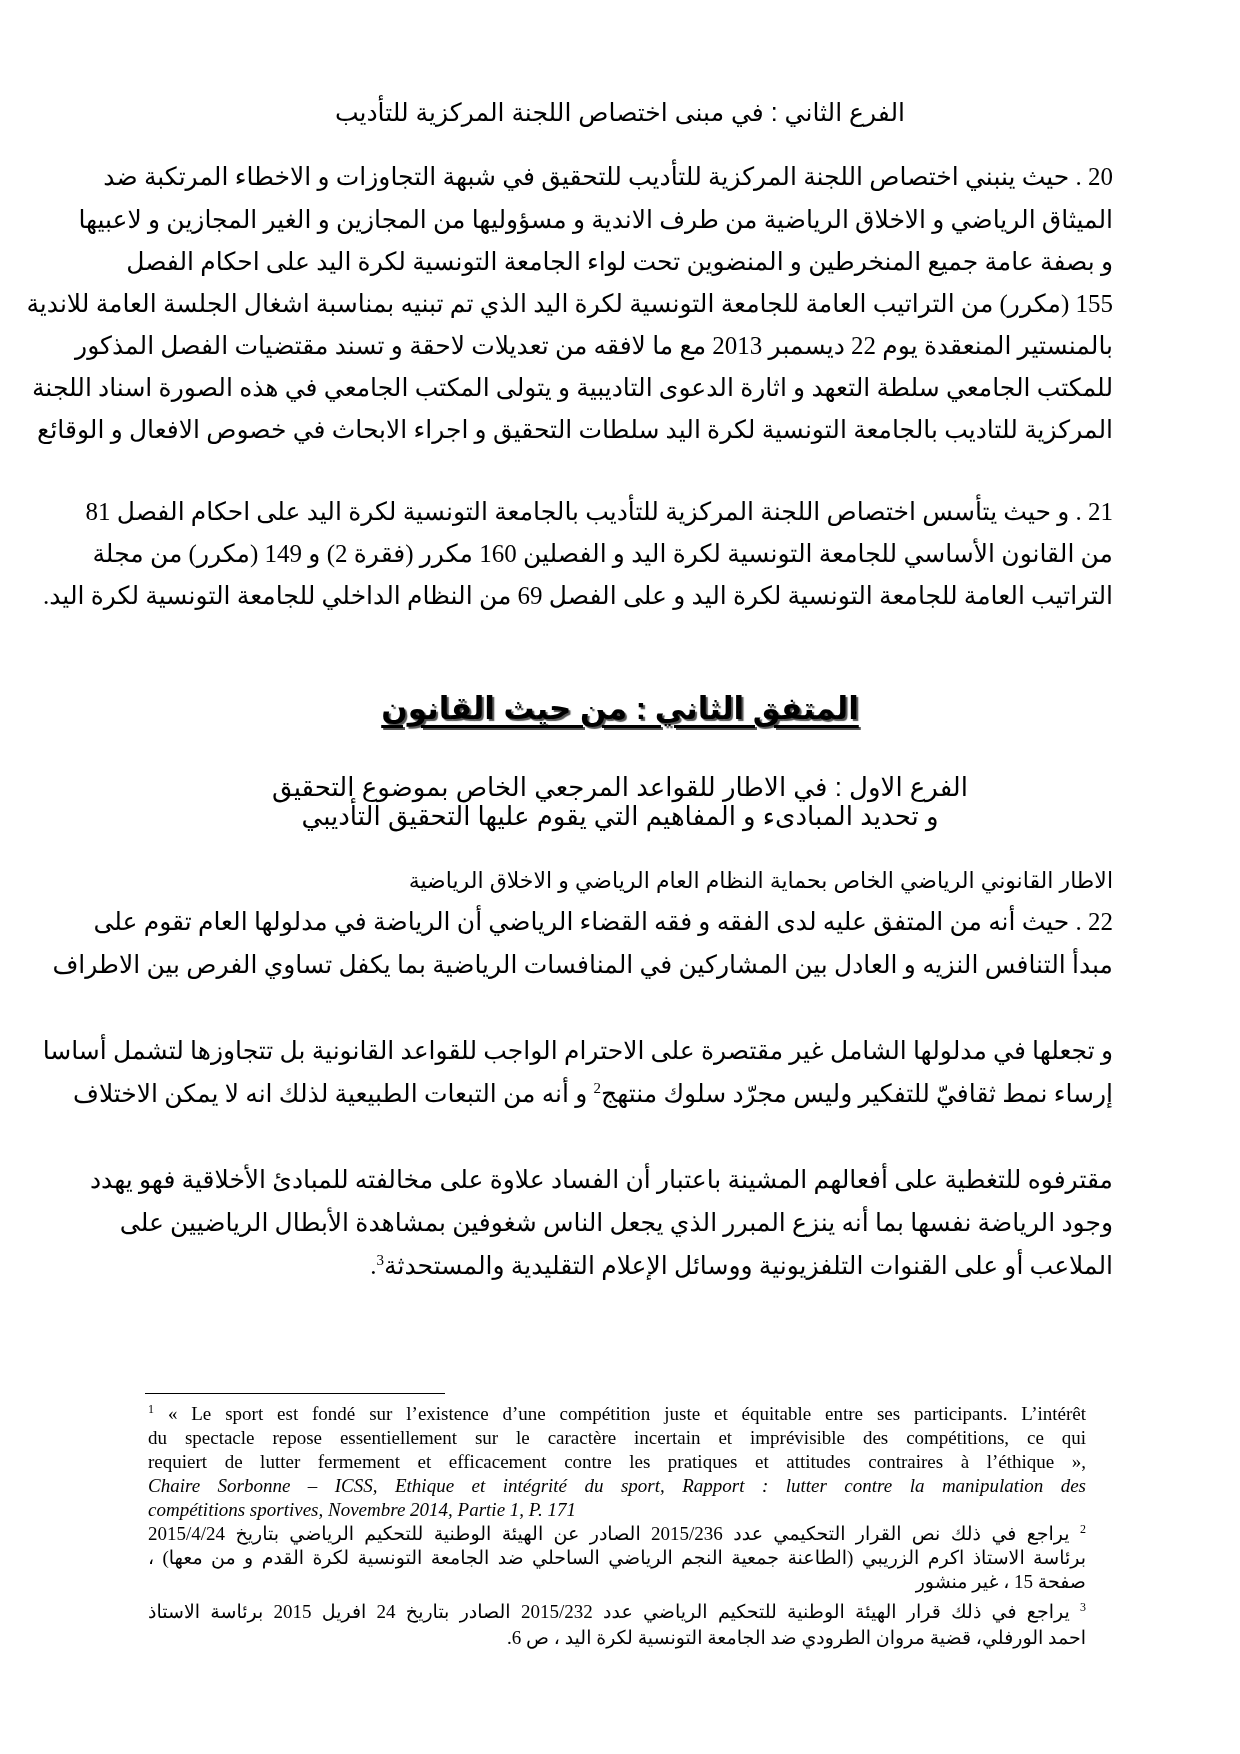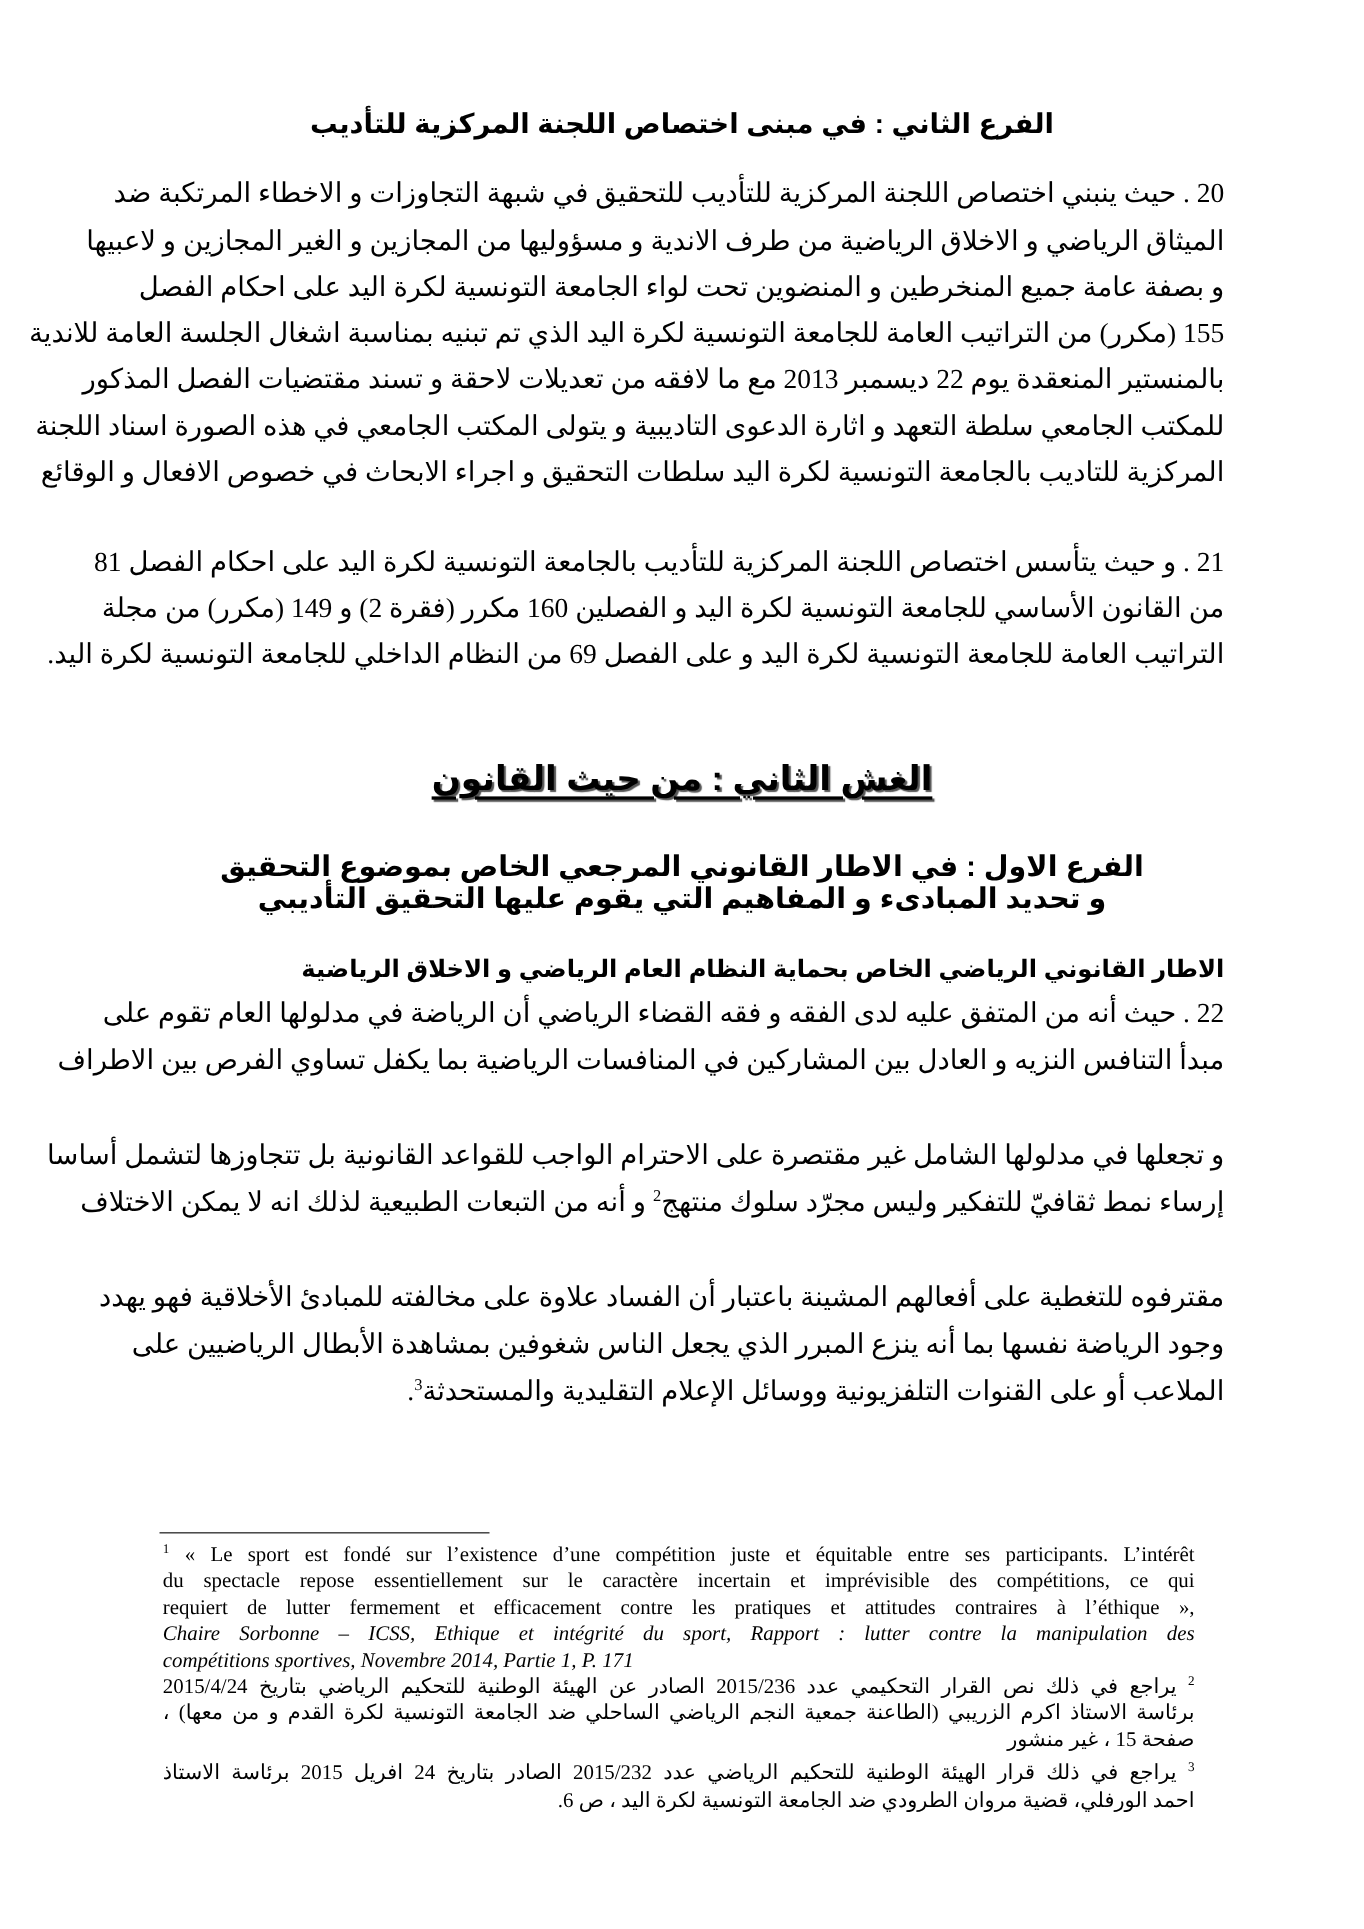--- a/index.html
+++ b/index.html
@@ -14,21 +14,21 @@
     line-height: 34px;
     white-space: nowrap;
     text-align: justify;
     text-align-last: justify;
     direction: rtl;
   }
   .line.last { text-align-last: right; }
   .h-sub {
     position: absolute;
     font-family: "Liberation Sans", "DejaVu Sans", sans-serif;
-    font-weight: bold;
+    font-weight: normal;
     font-size: 25px;
     direction: rtl;
     white-space: nowrap;
   }
   .h-main {
     position: absolute;
     font-family: "Liberation Sans", "DejaVu Sans", sans-serif;
     font-weight: bold;
     font-size: 31px;
     direction: rtl;
@@ -70,23 +70,23 @@
   <div class="line" style="top:245px;">و بصفة عامة جميع المنخرطين و المنضوين تحت لواء الجامعة التونسية لكرة اليد على احكام الفصل</div>
   <div class="line" style="top:287px;">155 (مكرر) من التراتيب العامة للجامعة التونسية لكرة اليد الذي تم تبنيه بمناسبة اشغال الجلسة العامة للاندية</div>
   <div class="line" style="top:329px;">بالمنستير المنعقدة يوم 22 ديسمبر 2013 مع ما لافقه من تعديلات لاحقة و تسند مقتضيات الفصل المذكور</div>
   <div class="line" style="top:371px;">للمكتب الجامعي سلطة التعهد و اثارة الدعوى التاديبية و يتولى المكتب الجامعي في هذه الصورة اسناد اللجنة</div>
   <div class="line" style="top:413px;">المركزية للتاديب بالجامعة التونسية لكرة اليد سلطات التحقيق و اجراء الابحاث في خصوص الافعال و الوقائع</div>
 
   <div class="line" style="top:495px;">21 . و حيث يتأسس اختصاص اللجنة المركزية للتأديب بالجامعة التونسية لكرة اليد على احكام الفصل 81</div>
   <div class="line" style="top:537px;">من القانون الأساسي للجامعة التونسية لكرة اليد و الفصلين 160 مكرر (فقرة 2) و 149 (مكرر) من مجلة</div>
   <div class="line last" style="top:579px;">التراتيب العامة للجامعة التونسية لكرة اليد و على الفصل 69 من النظام الداخلي للجامعة التونسية لكرة اليد.</div>
 
-  <div class="h-main center" style="top:690px;">الغش الثاني : من حيث القانون</div>
+  <div class="h-main center" style="top:690px;">المتفق الثاني : من حيث القانون</div>
 
-  <div class="h-sub center" style="top:772px; font-size:26px;">الفرع الاول : في الاطار القانوني المرجعي الخاص بموضوع التحقيق</div>
+  <div class="h-sub center" style="top:772px; font-size:26px;">الفرع الاول : في الاطار للقواعد المرجعي الخاص بموضوع التحقيق</div>
   <div class="h-sub center" style="top:801px; font-size:26px;">و تحديد المبادىء و المفاهيم التي يقوم عليها التحقيق التأديبي</div>
 
   <div class="h-sub" style="top:868px; right:127px; font-size:22px;">الاطار القانوني الرياضي الخاص بحماية النظام العام الرياضي و الاخلاق الرياضية</div>
 
   <div class="line" style="top:905px;">22 . حيث أنه من المتفق عليه لدى الفقه و فقه القضاء الرياضي أن الرياضة في مدلولها العام تقوم على</div>
   <div class="line" style="top:948px;">مبدأ التنافس النزيه و العادل بين المشاركين في المنافسات الرياضية بما يكفل تساوي الفرص بين الاطراف</div>
   <div class="line" style="top:1034px;">و تجعلها في مدلولها الشامل غير مقتصرة على الاحترام الواجب للقواعد القانونية بل تتجاوزها لتشمل أساسا</div>
   <div class="line" style="top:1077px;">
     <span>إرساء نمط ثقافيّ للتفكير وليس مجرّد سلوك منتهج</span><sup>2</sup><span> و أنه من التبعات الطبيعية لذلك انه لا يمكن الاختلاف</span>
   </div>

